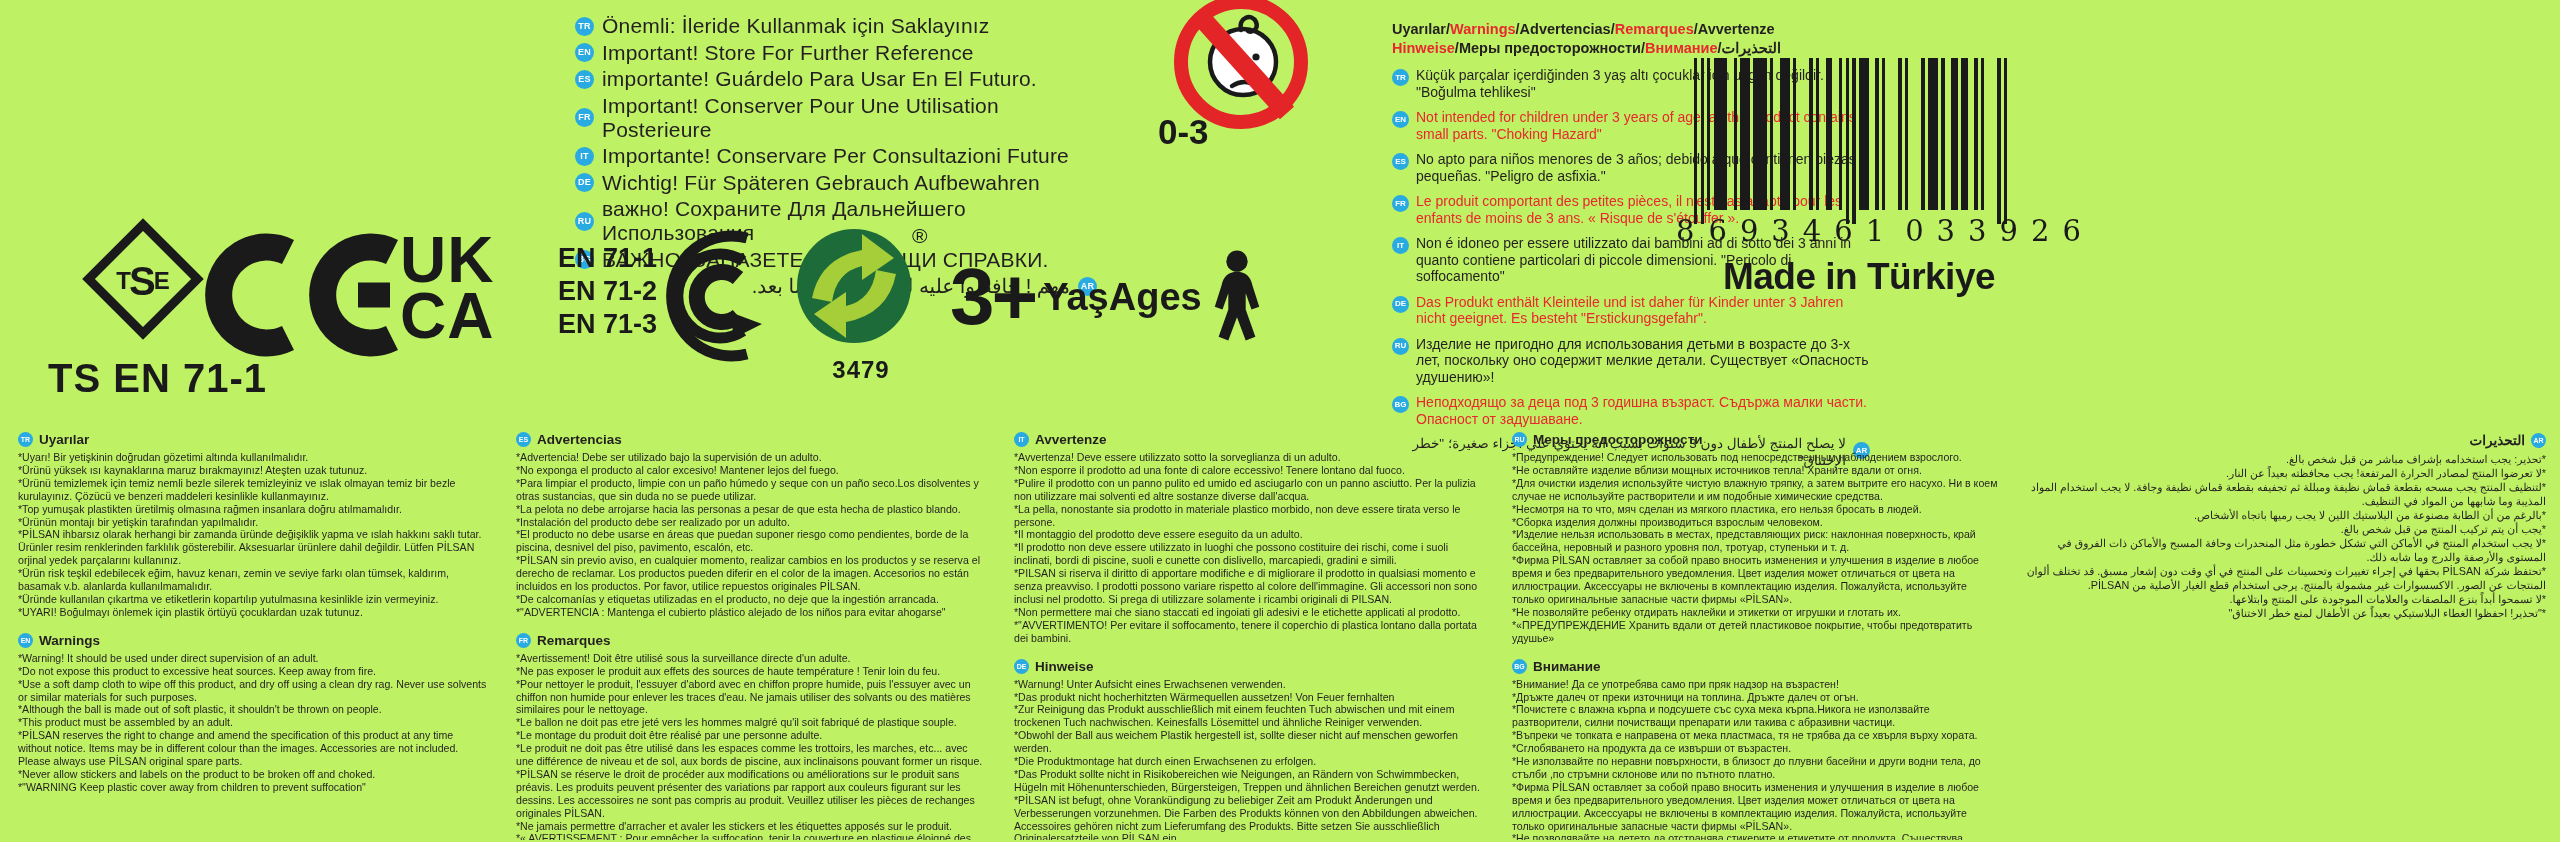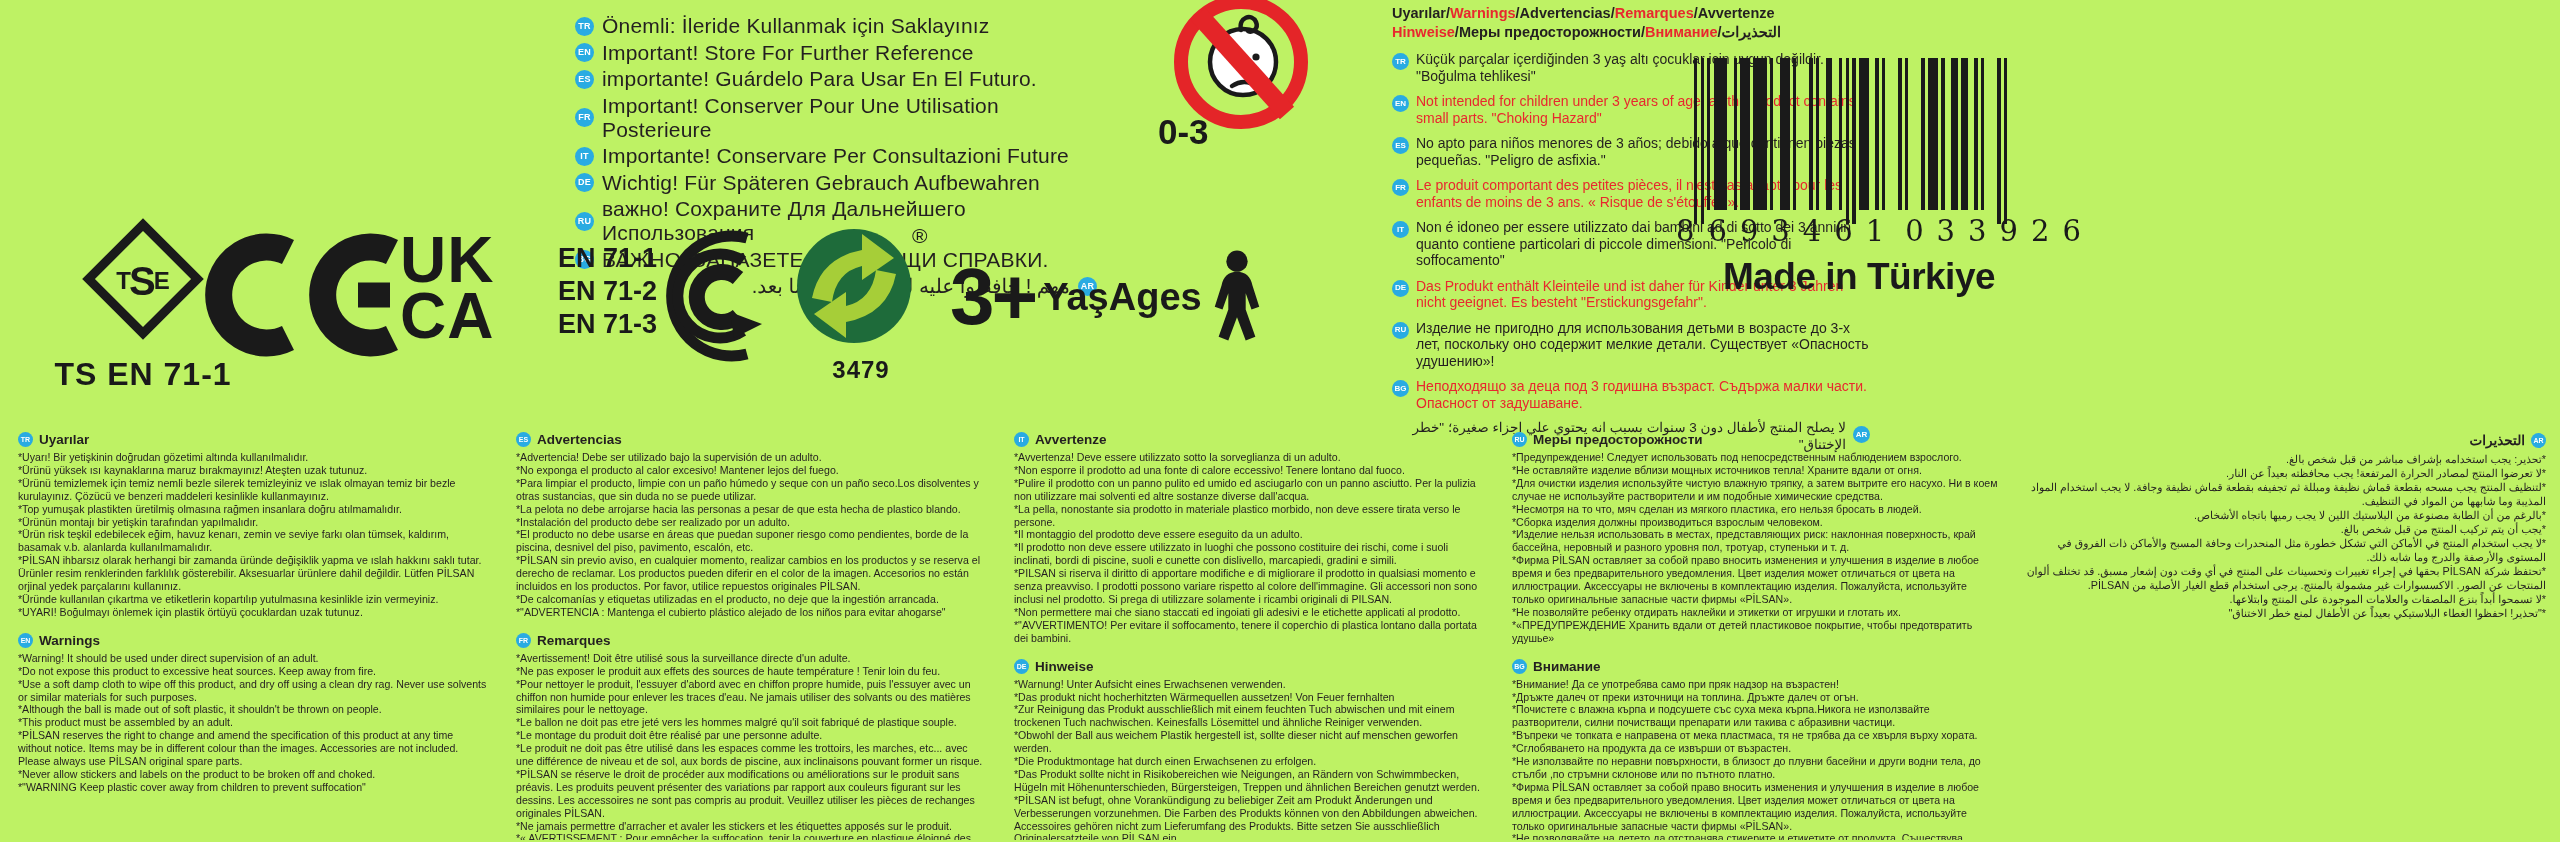--- a/index.html
+++ b/index.html
@@ -15,21 +15,21 @@
   
   .notices { position:absolute; left:575px; top:14px; width:522px; display:flex; flex-direction:column; gap:2.5px; }
   .notice-line { display:flex; align-items:center; gap:8px; font-size:21px; letter-spacing:.2px; }
   .notice-line.rtl { direction:rtl; font-size:20px; }
 
   
   .prohibition { position:absolute; left:1146px; top:-6px; width:190px; height:152px; }
   .age-label { position:absolute; left:1158px; top:112px; font-size:35px; font-weight:bold; color:#1a1a1a; }
 
   
-  .warnpanel { position:absolute; left:1392px; top:4px; width:478px; }
+  .warnpanel { position:absolute; left:1392px; top:20px; width:478px; }
   .whead { font-size:14.5px; font-weight:bold; line-height:19px; }
   .red { color:#e8282e; }
   .witem { display:flex; align-items:flex-start; gap:7px; margin-top:9px; font-size:14px; line-height:16.5px; }
   .witem .badge { margin-top:2px; }
   .witem.rtl { direction:rtl; text-align:right; font-size:13.5px; }
   .witem.rtl .badge { margin-top:6px; }
 
   
   .barcode-wrap { position:absolute; left:1694px; top:58px; width:330px; }
   .bars { display:flex; align-items:flex-start; height:168px; }
@@ -42,21 +42,21 @@
   .bcdigits .g3 { letter-spacing:13px; }
   .made-in { margin-top:8px; text-align:center; font-size:37px; font-weight:bold; color:#1a1a1a; letter-spacing:-0.5px; }
 
   
   .tse { position:absolute; left:48px; top:222px; width:190px; }
   .tse-diamond-wrap { position:relative; width:190px; height:118px; }
   .tse-diamond { position:absolute; left:52px; top:14px; width:86px; height:86px; border:9px solid #1a1a1a; transform:rotate(45deg); }
   .tse-text { position:absolute; left:0; top:0; width:190px; height:118px; display:flex; align-items:center; justify-content:center; font-weight:bold; color:#1a1a1a; }
   .tse-text .t1,.tse-text .t3 { font-size:24px; }
   .tse-text .t2 { font-size:40px; margin:0 -2px; }
-  .tse-caption { margin-top:16px; text-align:center; font-size:32px; font-weight:bold; color:#1a1a1a; letter-spacing:1px; white-space:nowrap; }
+  .tse-caption { margin-top:16px; text-align:center; font-size:40px; font-weight:bold; color:#1a1a1a; letter-spacing:1px; white-space:nowrap; }
 
   .ce { position:absolute; left:196px; top:230px; }
   .ukca { position:absolute; left:400px; top:232px; font-weight:bold; font-size:64px; line-height:56px; color:#1a1a1a; letter-spacing:1px; }
   .enstd { position:absolute; left:558px; top:242px; font-weight:bold; font-size:27px; line-height:33px; color:#1a1a1a; white-space:nowrap;text-align:center; }
   .crescent { position:absolute; left:650px; top:230px; }
   .greendot { position:absolute; left:776px; top:222px; width:170px; text-align:center; }
   .gd-reg { position:absolute; left:136px; top:2px; font-size:21px; color:#1a1a1a; }
   .gd-num { margin-top:2px; font-size:24px; font-weight:bold; color:#1a1a1a; letter-spacing:1px; }
 
   .ageblock { position:absolute; left:950px; top:248px; display:flex; align-items:center; gap:6px; color:#1a1a1a; }
@@ -343,22 +343,22 @@
         <div class="bsec">
           <div class="bhead">
             <span class="badge badge-sm">TR</span>
             <span class="btitle">Uyarılar</span>
           </div>
           <div class="bline">*Uyarı! Bir yetişkinin doğrudan gözetimi altında kullanılmalıdır.</div>
           <div class="bline">*Ürünü yüksek ısı kaynaklarına maruz bırakmayınız! Ateşten uzak tutunuz.</div>
           <div class="bline">*Ürünü temizlemek için temiz nemli bezle silerek temizleyiniz ve ıslak olmayan temiz bir bezle kurulayınız. Çözücü ve benzeri maddeleri kesinlikle kullanmayınız.</div>
           <div class="bline">*Top yumuşak plastikten üretilmiş olmasına rağmen insanlara doğru atılmamalıdır.</div>
           <div class="bline">*Ürünün montajı bir yetişkin tarafından yapılmalıdır.</div>
+          <div class="bline">*PİLSAN ihbarsız olarak herhangi bir zamanda üründe değişiklik yapma ve ıslah hakkını saklı tutar. Ürünler resim renklerinden farklılık gösterebilir. Aksesuarlar ürünlere dahil değildir. Lütfen PİLSAN orjinal yedek parçalarını kullanınız.</div>
           <div class="bline">*Ürün risk teşkil edebilecek eğim, havuz kenarı, zemin ve seviye farkı olan tümsek, kaldırım, basamak v.b. alanlarda kullanılmamalıdır.</div>
-          <div class="bline">*PİLSAN ihbarsız olarak herhangi bir zamanda üründe değişiklik yapma ve ıslah hakkını saklı tutar. Ürünler resim renklerinden farklılık gösterebilir. Aksesuarlar ürünlere dahil değildir. Lütfen PİLSAN orjinal yedek parçalarını kullanınız.</div>
           <div class="bline">*Üründe kullanılan çıkartma ve etiketlerin kopartılıp yutulmasına kesinlikle izin vermeyiniz.</div>
           <div class="bline">*UYARI! Boğulmayı önlemek için plastik örtüyü çocuklardan uzak tutunuz.</div>
         </div>
         <div class="bsec">
           <div class="bhead">
             <span class="badge badge-sm">EN</span>
             <span class="btitle">Warnings</span>
           </div>
           <div class="bline">*Warning! It should be used under direct supervision of an adult.</div>
           <div class="bline">*Do not expose this product to excessive heat sources. Keep away from fire.</div>

